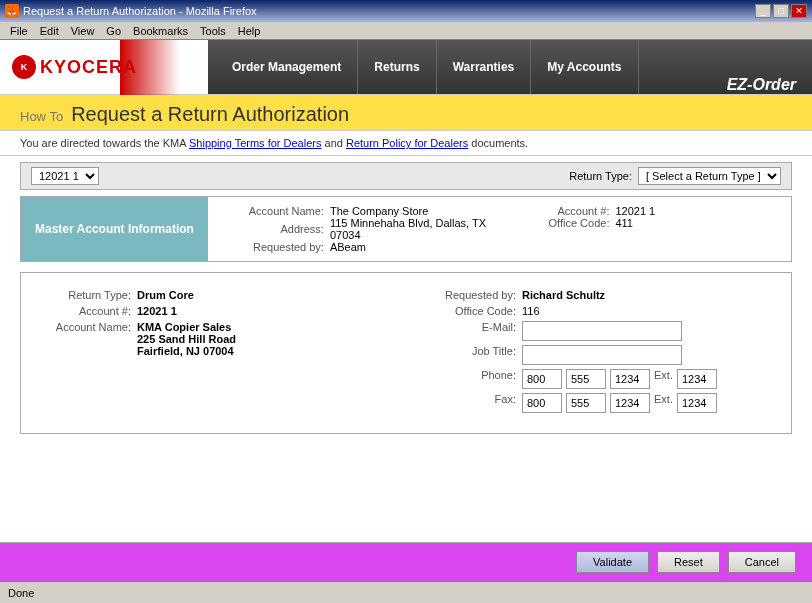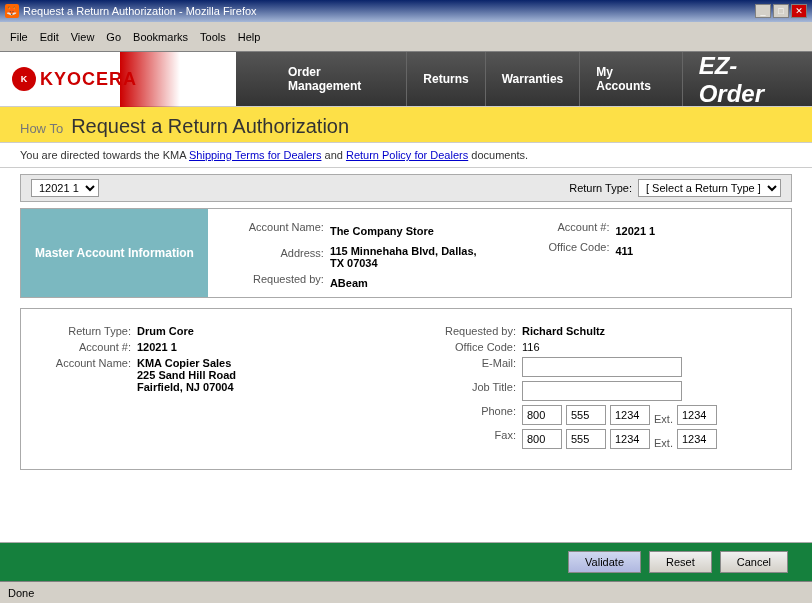--- a/index.html
+++ b/index.html
@@ -20,21 +20,21 @@
     .window-titlebar-icon { width: 14px; height: 14px; background: #ff6600; border-radius: 2px; display: flex; align-items: center; justify-content: center; font-size: 9px; color: white; font-weight: bold; }
     .window-controls { display: flex; gap: 2px; }
     .win-btn { width: 16px; height: 14px; background: #d4d0c8; border: 1px solid #808080; font-size: 9px; display: flex; align-items: center; justify-content: center; cursor: pointer; }
 
     
     .menu-bar {
       background: #d4d0c8;
       border-bottom: 1px solid #808080;
       display: flex;
       align-items: center;
-      height: 30px;
+      height: 18px;
       padding: 0 4px;
       font-size: 11px;
     }
     .menu-item { padding: 2px 6px; cursor: pointer; }
 
     
     .app-header {
       background: white;
       height: 55px;
       position: relative;
@@ -53,42 +53,42 @@
     .kyocera-logo-icon {
       width: 24px; height: 24px;
       background: #cc0000;
       border-radius: 50%;
       display: flex; align-items: center; justify-content: center;
       color: white; font-size: 9px; font-weight: bold;
     }
     .kyocera-text { color: #cc0000; font-size: 18px; font-weight: bold; letter-spacing: 1px; }
     .nav-bar {
       display: flex;
-      align-items: flex-start;
+      align-items: flex-end;
       flex: 1;
-      padding-left: 36px;
+      padding-left: 8px;
       height: 100%;
       background: linear-gradient(to bottom, #555, #333);
-      margin-left: 76px;
+      margin-left: 48px;
     }
     .nav-item {
       color: white;
       padding: 0 16px;
       height: 100%;
       display: flex;
       align-items: center;
       font-size: 12px;
       font-weight: bold;
       cursor: pointer;
       border-right: 1px solid #666;
     }
     .nav-ez-order {
       margin-left: auto;
       color: white;
-      font-size: 24px;
+      font-size: 16px;
       font-style: italic;
       font-weight: bold;
       padding: 0 16px;
     }
 
     
     .page-content {
       background: white;
       margin: 0;
       padding: 0;
@@ -162,21 +162,21 @@
     }
     .master-account-content {
       flex: 1;
       padding: 8px 16px;
       display: grid;
       grid-template-columns: 1fr 1fr;
       gap: 4px 20px;
     }
     .info-row { display: flex; align-items: center; gap: 6px; font-size: 11px; }
     .info-label { color: #555; text-align: right; min-width: 100px; }
-    .info-value { color: #000; font-weight: bold; margin-top: 8px; }
+    .info-value { color: #000; font-weight: normal; }
 
     
     .details-section {
       margin: 0 20px 10px;
       border: 1px solid #aaa;
       padding: 16px 20px;
     }
     .details-grid {
       display: grid;
       grid-template-columns: 1fr 1fr;
@@ -186,30 +186,30 @@
     .detail-label { color: #555; text-align: right; min-width: 90px; }
     .detail-value { color: #000; }
     .detail-value-bold { color: #000; font-weight: bold; }
 
     input[type="text"] {
       border: 1px solid #999;
       padding: 2px 4px;
       font-size: 11px;
       height: 20px;
     }
-    .phone-group { display: flex; align-items: flex-end; gap: 4px; }
+    .phone-group { display: flex; align-items: flex-start; gap: 4px; }
     .phone-input-sm { width: 40px; }
     .phone-input-md { width: 40px; }
     .ext-label { font-size: 11px; color: #555; }
 
     
     .bottom-bar {
-      background: #15803d;
+      background: #d946ef;
       border-top: 1px solid #aaa;
-      padding: 8px 24px;
+      padding: 8px 16px;
       display: flex;
       justify-content: flex-end;
       gap: 8px;
       position: fixed;
       bottom: 22px;
       left: 0;
       right: 0;
     }
     .btn {
       padding: 4px 16px;

